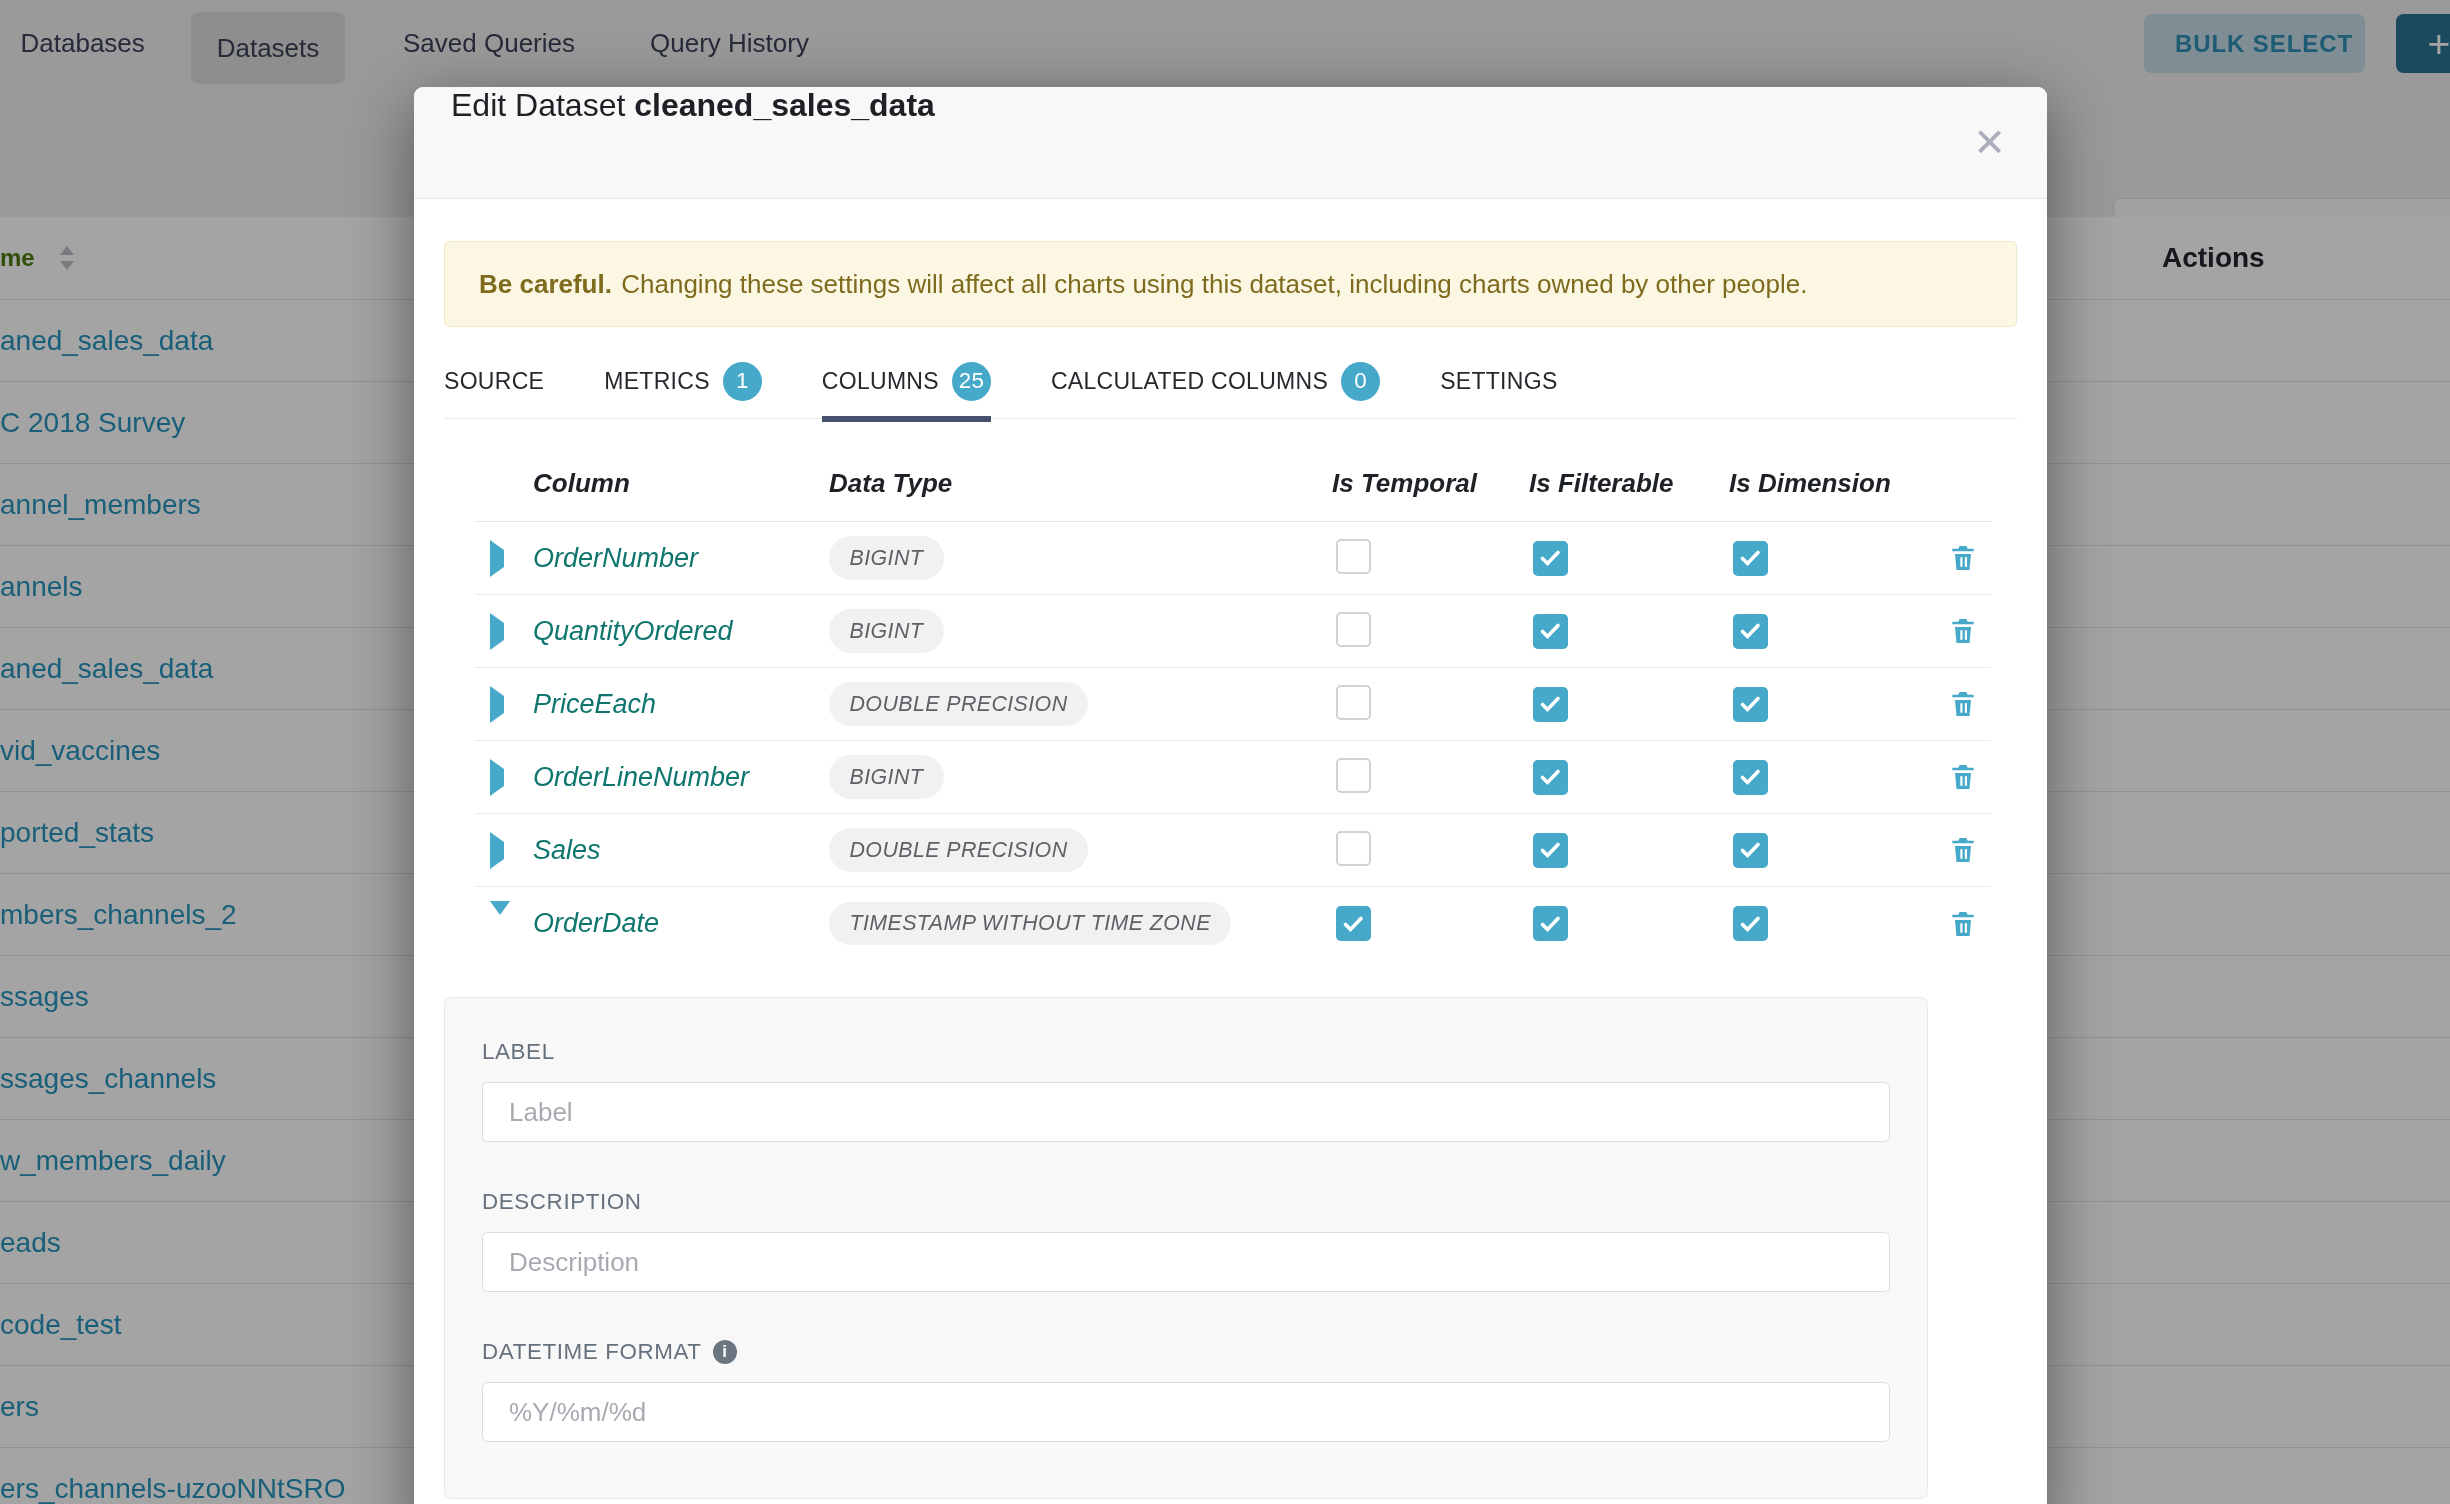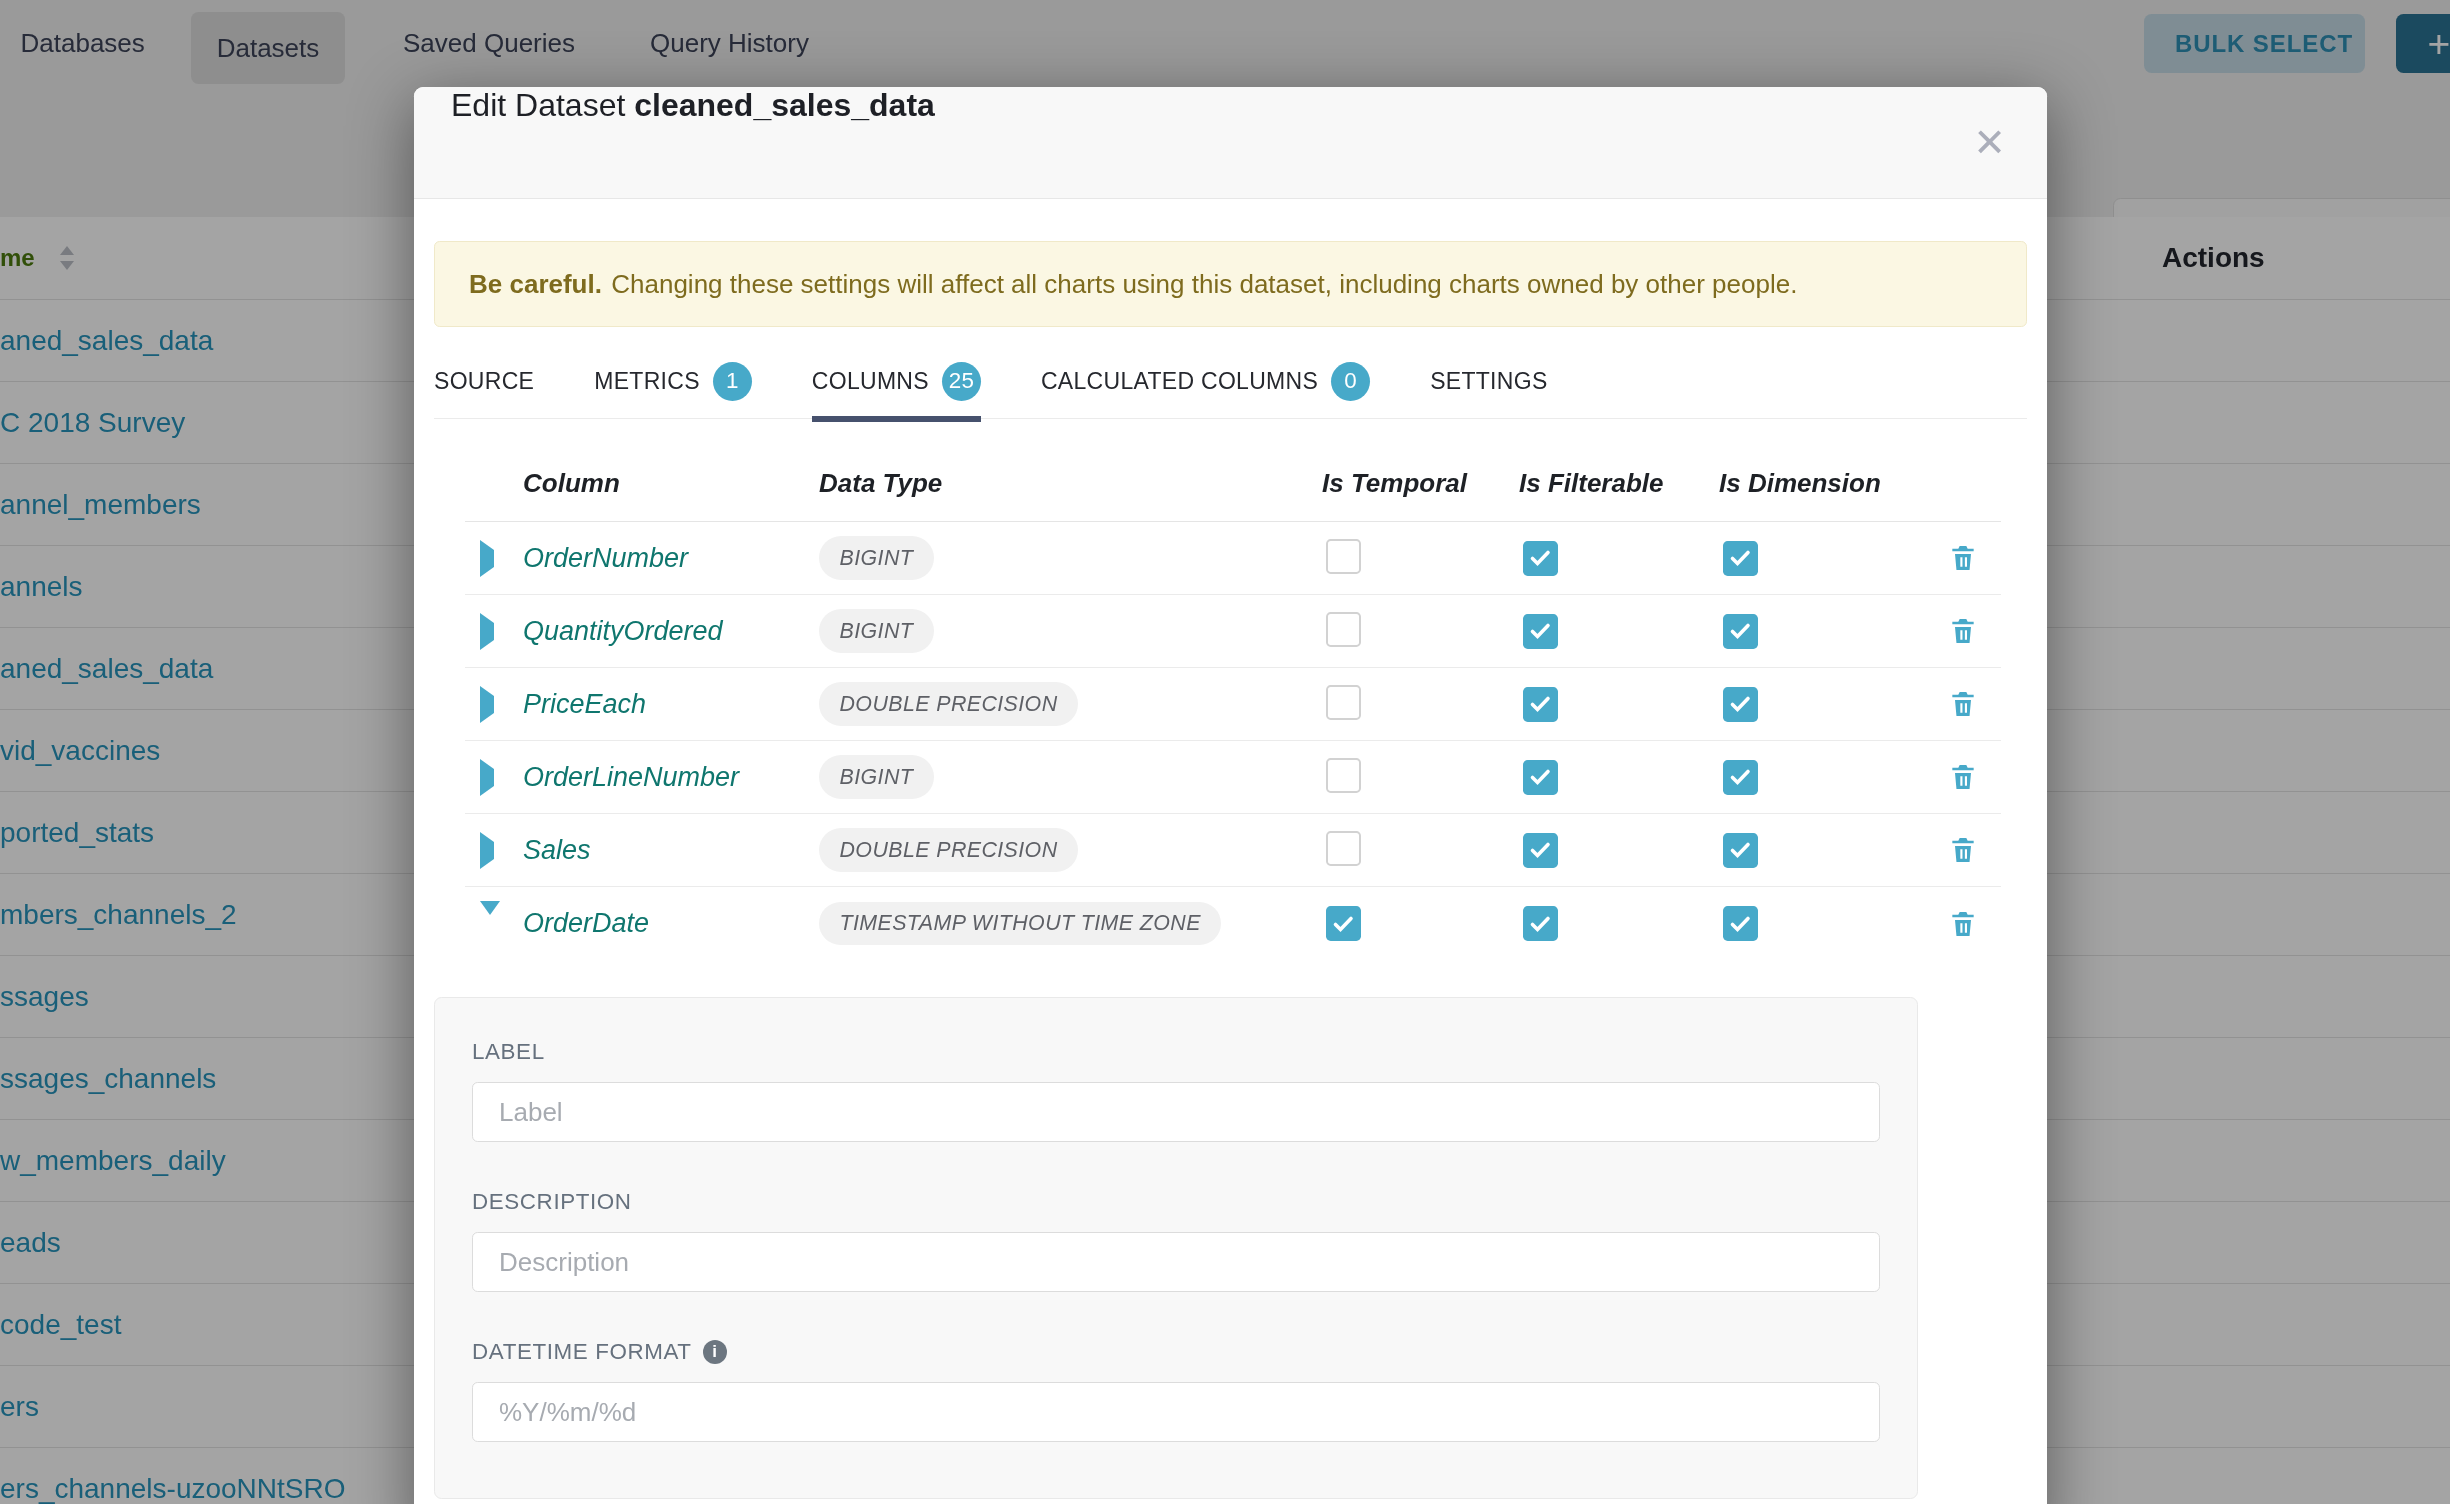--- a/index.html
+++ b/index.html
@@ -63,21 +63,21 @@
   
   .modal { position:absolute; left:414px; top:87px; width:1633px; height:1454px;
     background:#fff; border-radius:9.3px; box-shadow:0 15px 65px rgba(0,0,0,0.45); z-index:3; }
   .modal-header { height:112px; background:#F8F8F8; border-bottom:0.9px solid #E7E7E7;
     border-radius:9.3px 9.3px 0 0; display:flex; padding:0 41px 0 37px; }
   .modal-title { font-size:32px; color:#1E2026; }
   .modal-title b { font-weight:700; }
   .modal-close { margin-left:auto; font-size:39px; color:#ABAEBA; background:none;
     border:none; cursor:pointer; line-height:1; font-family:inherit; }
 
-  .modal-body { padding:0 20px; }
+  .modal-body { padding:0 30px; }
   .warning { margin-top:42px; height:86px; background:var(--warning-bg,#FBF7E3);
     border:0.9px solid #F0E9C9; border-radius:5.6px; display:flex; align-items:center;
     padding:0 34px; font-size:26px; color:var(--warning-text,#7E6B1E); }
   .warning b { font-weight:700; margin-right:9.3px; }
 
   .tabs { display:flex; gap:60px; margin-top:17px; height:75px; align-items:center;
     border-bottom:1.9px solid #EBEBEB; }
   .tab { position:relative; height:75px; display:flex; align-items:center; gap:13px;
     font-size:23px; letter-spacing:0.3px; color:#26282E; font-weight:500; cursor:pointer; }
   .tab .badge { display:inline-flex; align-items:center; justify-content:center;

